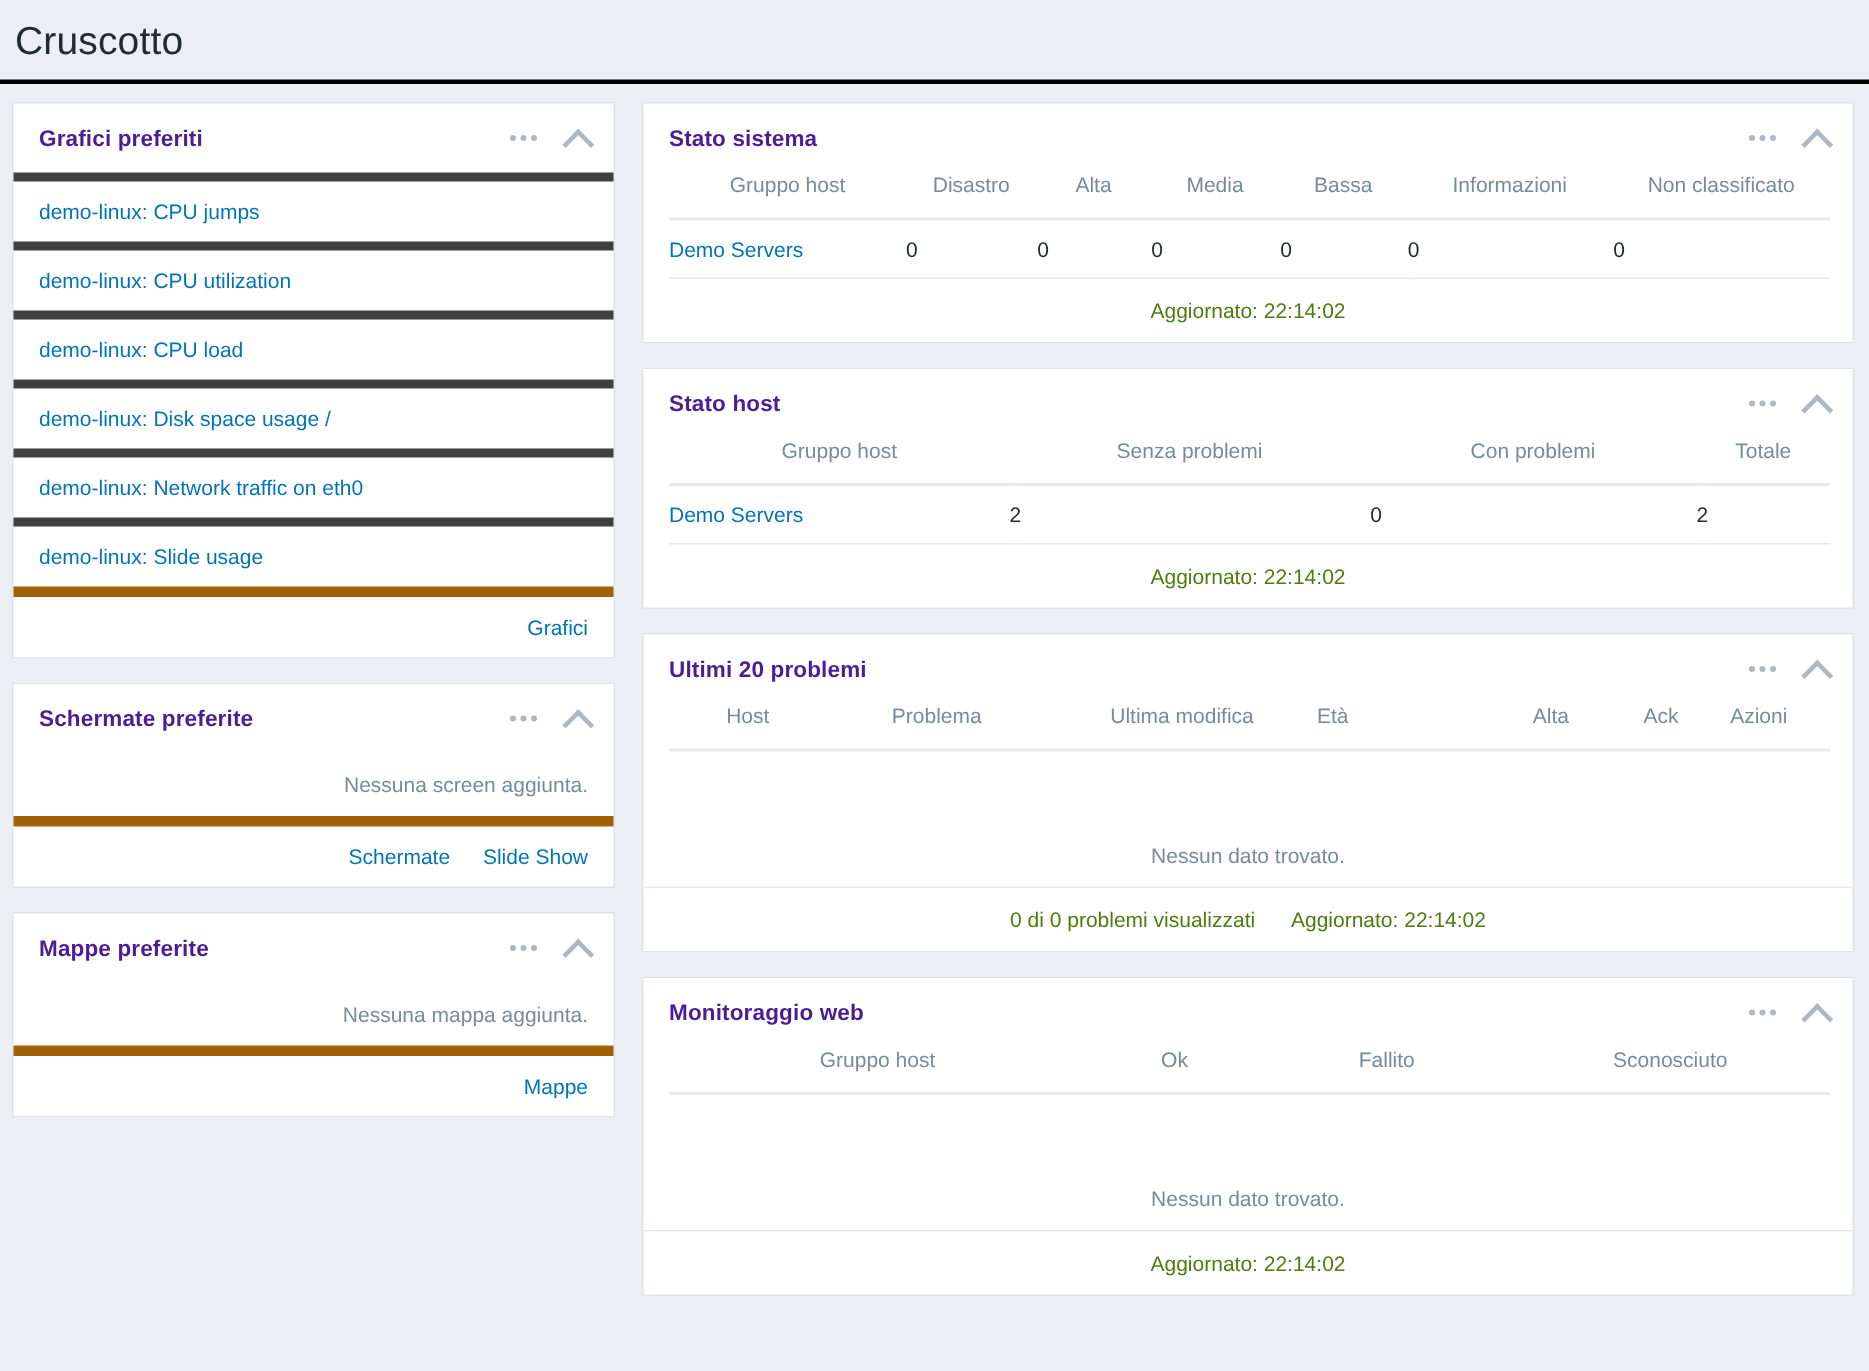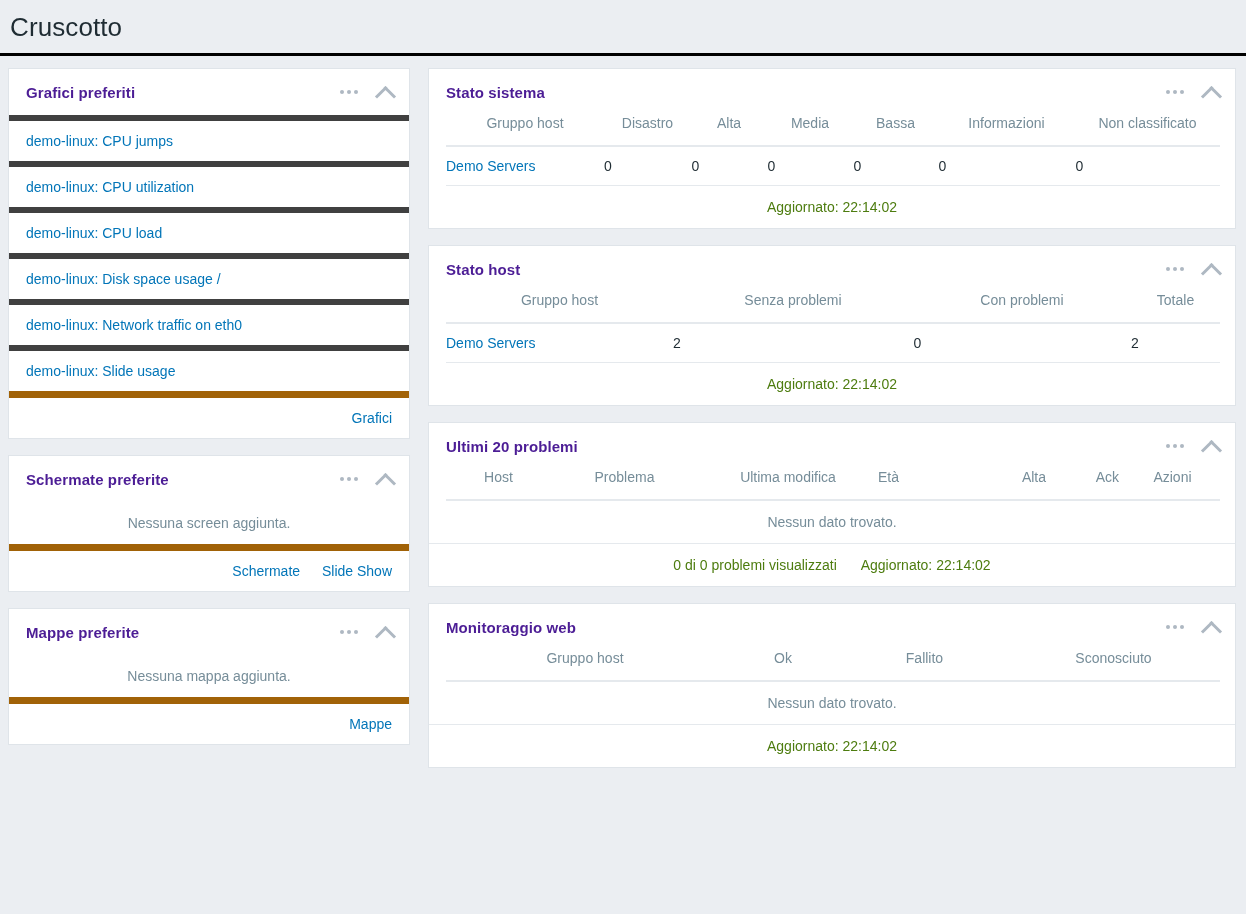--- a/index.html
+++ b/index.html
@@ -109,21 +109,21 @@
   .fav-row a,
   .link {
     color: #0275b8;
     text-decoration: none;
     cursor: pointer;
   }
 
   .empty-row {
     border-top: 1px solid #e5e9ed;
     padding: 13px 17px;
-    text-align: center;
+    text-align: right;
     color: #768d99;
     font-size: 14px;
   }
   .nohead-empty { border-top: none; }
 
   .foot-row {
     border-top: 7px solid #a16207;
     padding: 12px 17px;
     text-align: right;
     font-size: 14px;
@@ -168,20 +168,21 @@
     font-size: 14px;
   }
   .foot-note span + span { margin-left: 20px; }
 
   .center-note {
     text-align: center;
     color: #768d99;
     font-size: 14px;
     padding: 13px 17px;
     border-bottom: 1px solid #e5e9ed;
+    margin-top: 48px;
   }
 </style>
 </head>
 <body>
 
 <div class="page-header">
   <div class="page-title">Cruscotto</div>
 </div>
 
 <div class="dashboard">

